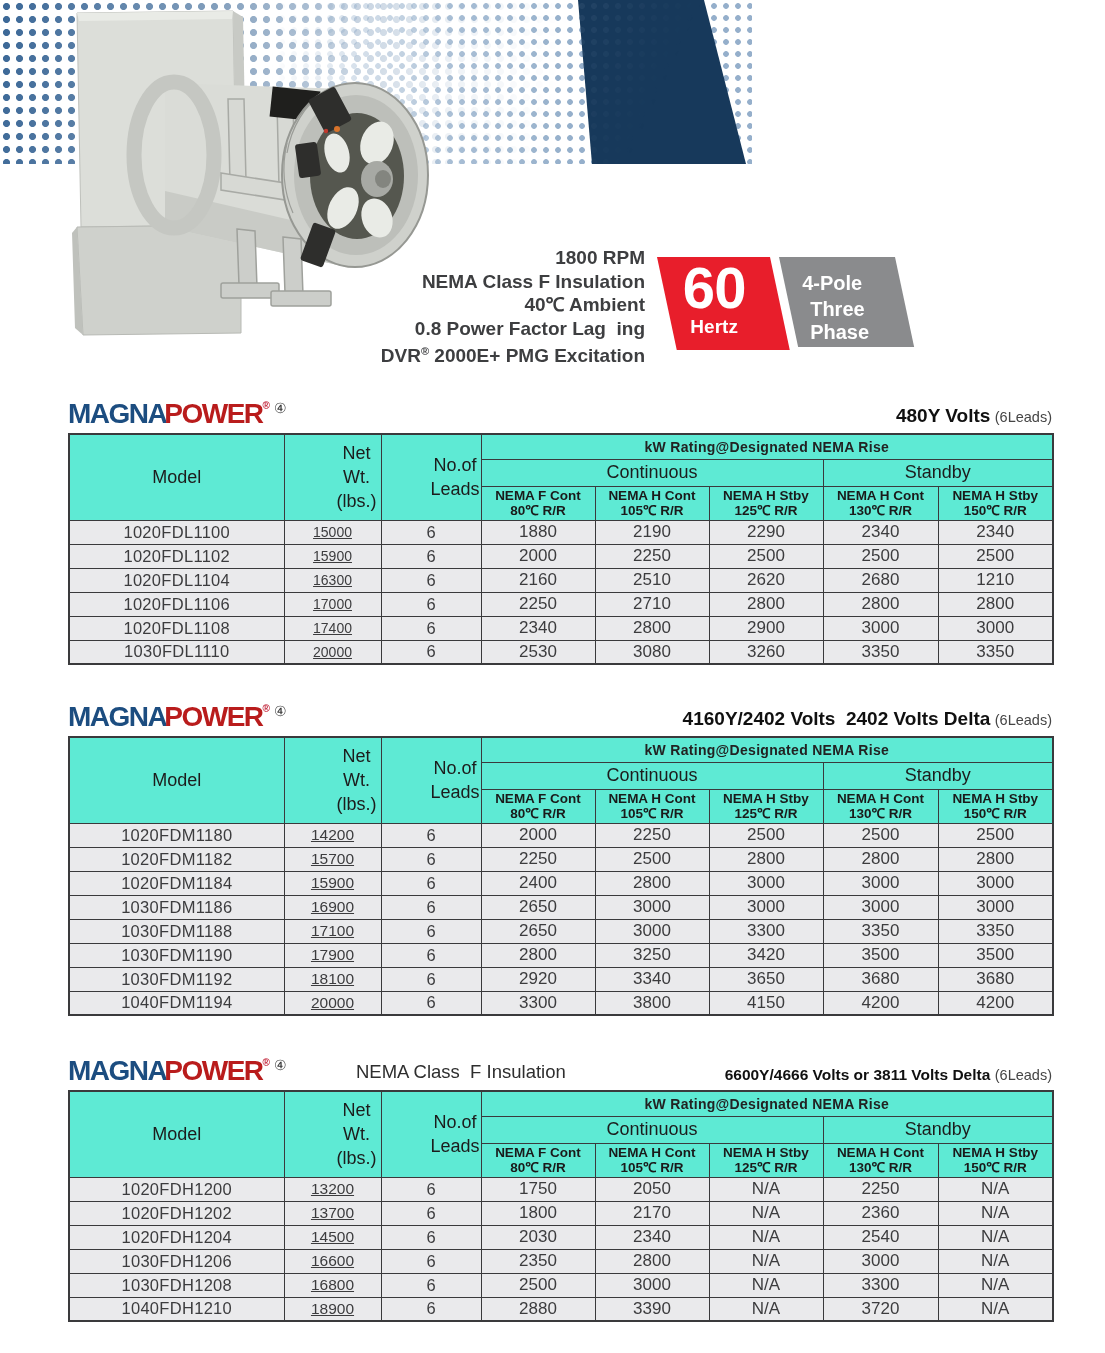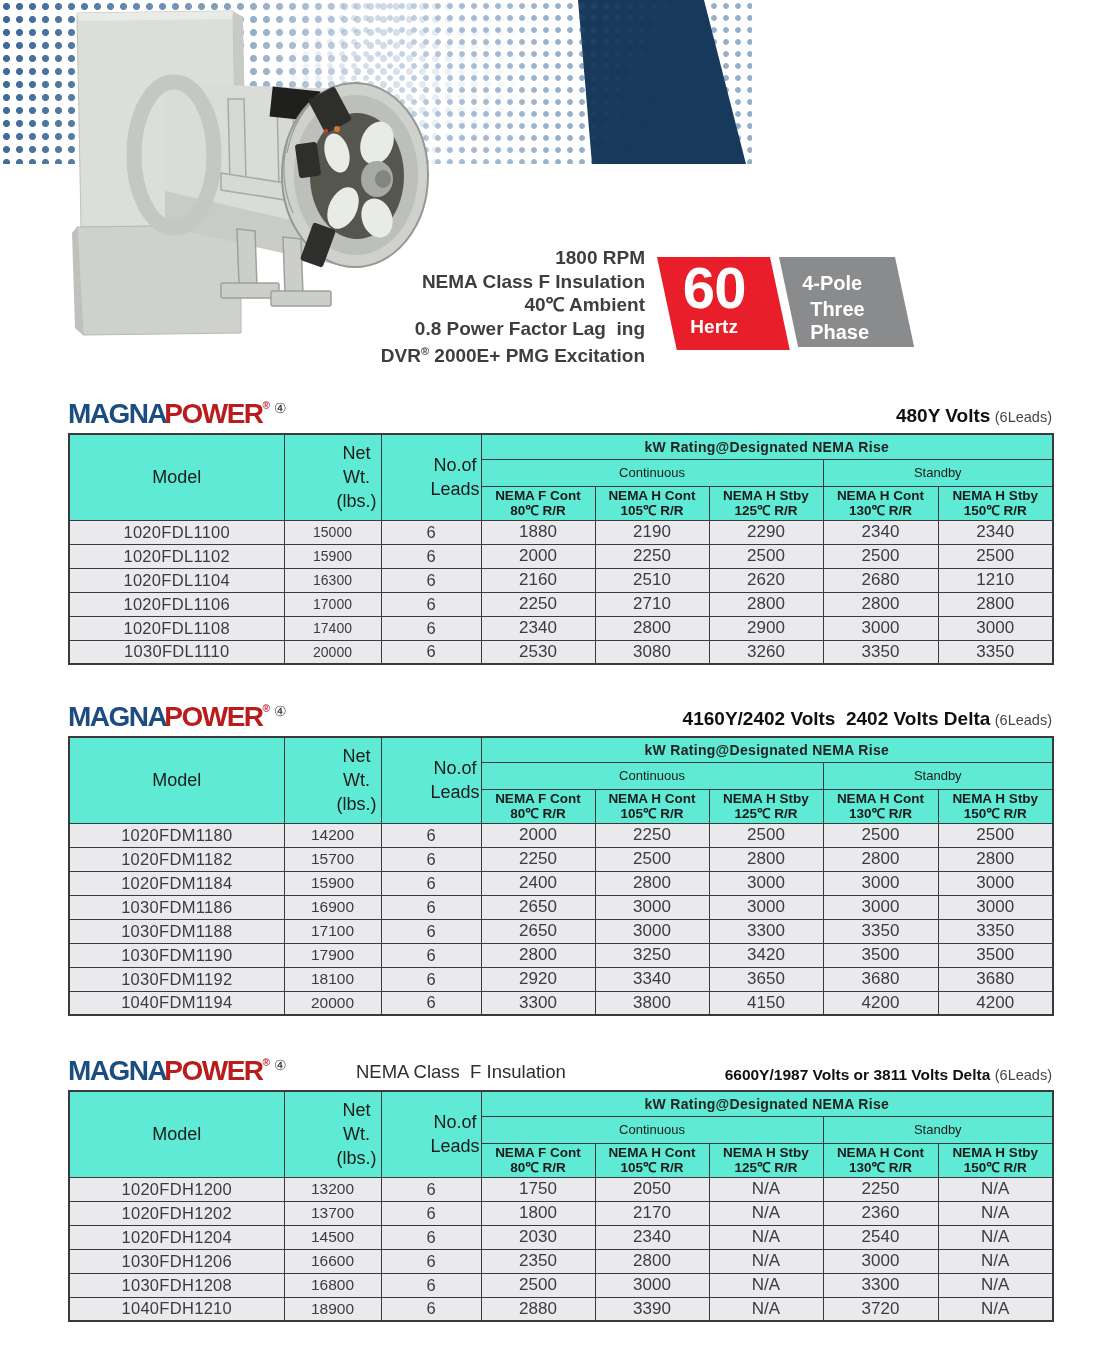--- a/index.html
+++ b/index.html
@@ -60,26 +60,26 @@
   .sec-3 .vt-main { font-size:15.5px; }
   .vt-note { font-size:14.5px; color:#454545; }
 
   
   table { border-collapse:collapse; width:984px; table-layout:fixed; border:2.5px solid #3a3a3c; }
   th, td { border:1.5px solid #3a3a3c; text-align:center; vertical-align:middle; }
   thead th { background:#5eead4; color:#1c1c1c; font-weight:normal; }
   .h-model { font-size:18px; }
   .h-two div { font-size:18px; line-height:24px;padding-left:48px; }
   .h-kw  { height:25px; font-size:14px; font-weight:bold; letter-spacing:.3px; color:#222; }
-  .h-grp { height:27px; font-size:13px; color:#1c1c1c;margin-left:41px; }
+  .h-grp { height:27px; font-size:18px; color:#1c1c1c;margin-left:41px; }
   .h-sub { height:34px; }
   .h-sub div { font-size:13.5px; font-weight:bold; line-height:15.5px; color:#1a1a1a; }
   tbody td { height:24px; background:#eaeaec; color:#3c3c3e; }
   td.c-model { font-size:16.5px; letter-spacing:.3px; }
-  td.c-wt    { font-size:15.5px; }
+  td.c-wt    { font-size:15.5px;text-decoration:underline; }
   .sec-1 td.c-wt { font-size:14px; }
   td.c-leads { font-size:16.5px; }
   td.c-kw    { font-size:17px; }
 </style>
 </head>
 <body>
 
 <div class="page">
 
   <div class="banner">
@@ -424,21 +424,21 @@
             <td class="c-kw">4200</td>
           </tr>
         </tbody>
     </table>
   </section>
 
   <section class="table-section sec-3">
     <div class="section-head">
       <div class="logo"><span class="magna">MAGNA</span><span class="power">POWER</span><span class="reg">®</span><span class="mark">④</span></div>
       <div class="mid-note">NEMA Class&nbsp; F Insulation</div>
-      <div class="volt-title"><span class="vt-main">6600Y/1987 Volts or 3811 Volts Delta</span> <span class="vt-note">(6Leads)</span></div>
+      <div class="volt-title"><span class="vt-main">6600Y/4666 Volts or 3811 Volts Delta</span> <span class="vt-note">(6Leads)</span></div>
     </div>
     <table>
       <colgroup>
           <col style="width:215px">
           <col style="width:97px">
           <col style="width:100px">
           <col style="width:114px">
           <col style="width:114px">
           <col style="width:114px">
           <col style="width:115px">

